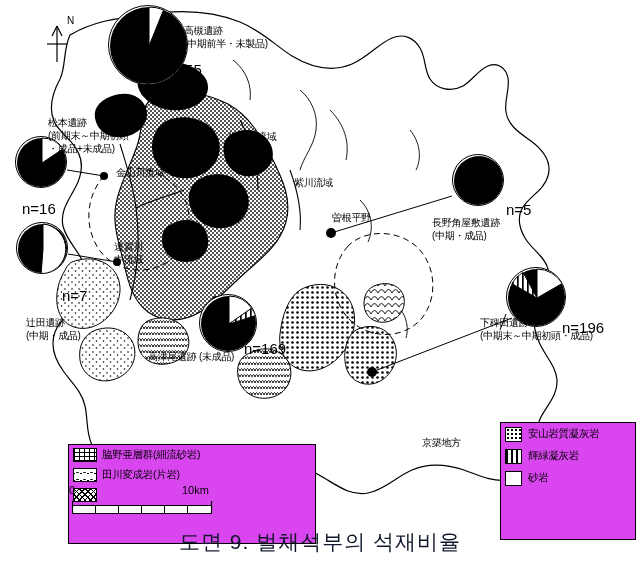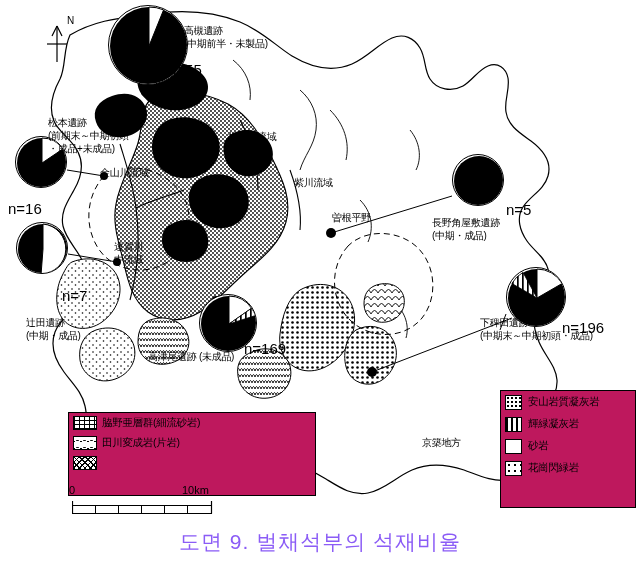--- a/index.html
+++ b/index.html
@@ -11,30 +11,30 @@
   }
   #fig{position:absolute;left:0;top:0;width:640px;height:572px;}
   .lbl{
     position:absolute;font-size:10px;line-height:13px;color:#000;
     white-space:pre;letter-spacing:-0.3px;
   }
   .n-lbl{position:absolute;font-size:15px;line-height:12px;color:#000;white-space:pre;}
   .pie{position:absolute;border-radius:50%;border:1.6px solid #000;box-sizing:border-box;overflow:hidden;background:#fff;}
   .pie svg{display:block;}
   .legend-box{
-    position:absolute;border:1.4px solid #000;background:#be185d;box-sizing:border-box;
+    position:absolute;border:1.4px solid #000;background:#d946ef;box-sizing:border-box;margin-top:32px;
   }
   .lg-row{display:flex;align-items:center;gap:5px;height:20px;padding-left:4px;}
   .sw{width:24px;height:14px;border:1px solid #000;box-sizing:border-box;flex:none;}
   .lg-txt{font-size:10.5px;white-space:pre;letter-spacing:-0.3px;}
   .rlg-row{display:flex;align-items:center;gap:6px;height:22px;padding-left:4px;}
   .rsw{width:17px;height:15px;border:1px solid #000;box-sizing:border-box;flex:none;}
   .caption{
     position:absolute;left:0;top:528px;width:640px;text-align:center;
-    font-size:21px;letter-spacing:1px;color:#8b5cf6;
+    font-size:21px;letter-spacing:1px;color:#0f172a;
   }
   .scalebar{position:absolute;}
   .scale-txt{position:absolute;font-size:11px;}
 </style>
 </head>
 <body>
 
 <svg id="fig" viewBox="0 0 640 572" xmlns="http://www.w3.org/2000/svg">
   <defs>
     <pattern id="pDotsDense" width="4" height="4" patternUnits="userSpaceOnUse">
@@ -174,21 +174,21 @@
   <g stroke="#000" stroke-width="1.2" fill="none">
     <path d="M57,26 L57,62"></path>
     <path d="M47,44 L67,44"></path>
     <path d="M57,26 L52,36 M57,26 L62,36"></path>
   </g>
 </svg>
 
 <div class="lbl" style="left:67px;top:14px;font-size:10px;">N</div>
 
 <div class="lbl" style="left:228px;top:130px;">板櫃川流域</div>
-<div class="lbl" style="left:100px;top:166px;font-family:Liberation Serif, serif;">金山川流域</div>
+<div class="lbl" style="left:116px;top:166px;font-family:Liberation Serif, serif;">金山川流域</div>
 <div class="lbl" style="left:294px;top:176px;">紫川流域</div>
 <div class="lbl" style="left:332px;top:211px;">曽根平野</div>
 <div class="lbl" style="left:114px;top:240px;">遠賀川
 中流域</div>
 <div class="lbl" style="left:422px;top:436px;">京築地方</div>
 
 <div class="pie" style="left:108px;top:5px;width:80px;height:80px;">
   <svg width="80" height="80" viewBox="0 0 80 80">
     <circle cx="40" cy="40" r="39" fill="#000"></circle>
     <path d="M40,40 L40,1 A39,39 0 0,1 54.6,3.85 Z" fill="#fff" stroke="#000" stroke-width="1"></path>
@@ -197,21 +197,21 @@
 <div class="n-lbl" style="left:168px;top:64px;">n=55</div>
 <div class="lbl" style="left:184px;top:24px;">高槻遺跡
 (中期前半・未製品)</div>
 
 <div class="pie" style="left:15px;top:136px;width:52px;height:52px;">
   <svg width="52" height="52" viewBox="0 0 52 52">
     <circle cx="26" cy="26" r="25" fill="#000"></circle>
     <path d="M26,26 L26,1 A25,25 0 0,1 46.8,12.0 Z" fill="#fff" stroke="#000" stroke-width="1"></path>
   </svg>
 </div>
-<div class="n-lbl" style="left:8px;top:203px;">n=16</div>
+<div class="n-lbl" style="left:22px;top:203px;">n=16</div>
 <div class="lbl" style="left:48px;top:116px;">松本遺跡
 (前期末～中期初頭
 ・成品+未成品)</div>
 
 <div class="pie" style="left:16px;top:222px;width:52px;height:52px;">
   <svg width="52" height="52" viewBox="0 0 52 52">
     <circle cx="26" cy="26" r="25" fill="#000"></circle>
     <path d="M26,26 L26,1 A25,25 0 0,1 24.1,50.9 Z" fill="#fff" stroke="#000" stroke-width="1"></path>
   </svg>
 </div>
@@ -242,21 +242,21 @@
   <svg width="60" height="60" viewBox="0 0 60 60">
     <circle cx="30" cy="30" r="29" fill="#000"></circle>
     <path d="M30,30 L30,1 A29,29 0 0,1 55.1,15.5 Z" fill="#fff" stroke="#000" stroke-width="1"></path>
     <path d="M30,30 L4.9,15.5 A29,29 0 0,1 16.0,4.4 Z" fill="url(#pVStripe)" stroke="#000" stroke-width="0.8"></path>
   </svg>
 </div>
 <div class="n-lbl" style="left:562px;top:322px;">n=196</div>
 <div class="lbl" style="left:480px;top:316px;">下稗田遺跡
 (中期末～中期初頭・成品)</div>
 
-<div class="legend-box" style="left:68px;top:412px;width:248px;height:84px;">
+<div class="legend-box" style="left:68px;top:412px;width:248px;height:100px;">
   <div class="lg-row">
     <span class="sw" style="background-image:
       repeating-linear-gradient(0deg,#000 0 1px,transparent 1px 4px),
       repeating-linear-gradient(90deg,#000 0 1px,transparent 1px 5px);background-color:#fff;"></span>
     <span class="lg-txt">脇野亜層群(細流砂岩)</span>
   </div>
   <div class="lg-row">
     <span class="sw" style="background-image:radial-gradient(circle at 50% 120%,transparent 52%,#000 54%,transparent 58%);background-size:7px 7px;background-color:#fff;"></span>
     <span class="lg-txt">田川変成岩(片岩)</span>
   </div>
@@ -270,24 +270,20 @@
     <span class="rsw" style="background-image:radial-gradient(#000 38%,transparent 40%);background-size:4px 4px;background-color:#fff;"></span>
     <span class="lg-txt">安山岩質凝灰岩</span>
   </div>
   <div class="rlg-row">
     <span class="rsw" style="background-image:repeating-linear-gradient(90deg,#000 0 2px,#fff 2px 5px);"></span>
     <span class="lg-txt">輝緑凝灰岩</span>
   </div>
   <div class="rlg-row">
     <span class="rsw" style="background:#fff;"></span>
     <span class="lg-txt">砂岩</span>
-  </div>
-  <div class="rlg-row">
-    <span class="rsw" style="background-image:radial-gradient(#000 22%,transparent 25%);background-size:6px 6px;background-color:#fff;"></span>
-    <span class="lg-txt">花崗閃緑岩</span>
   </div>
 </div>
 
 <svg class="scalebar" style="left:72px;top:500px;" width="160" height="16" viewBox="0 0 160 16">
   <rect x="0.5" y="5.5" width="139" height="8" fill="#fff" stroke="#000" stroke-width="1"></rect>
   <path d="M23.5,5.5 V13.5 M46.5,5.5 V13.5 M69.5,5.5 V13.5 M92.5,5.5 V13.5 M115.5,5.5 V13.5" stroke="#000" stroke-width="1"></path>
   <path d="M0.5,1 V13.5 M139.5,1 V13.5" stroke="#000" stroke-width="1.2"></path>
 </svg>
 <div class="scale-txt" style="left:69px;top:484px;">0</div>
 <div class="scale-txt" style="left:182px;top:484px;">10km</div>

